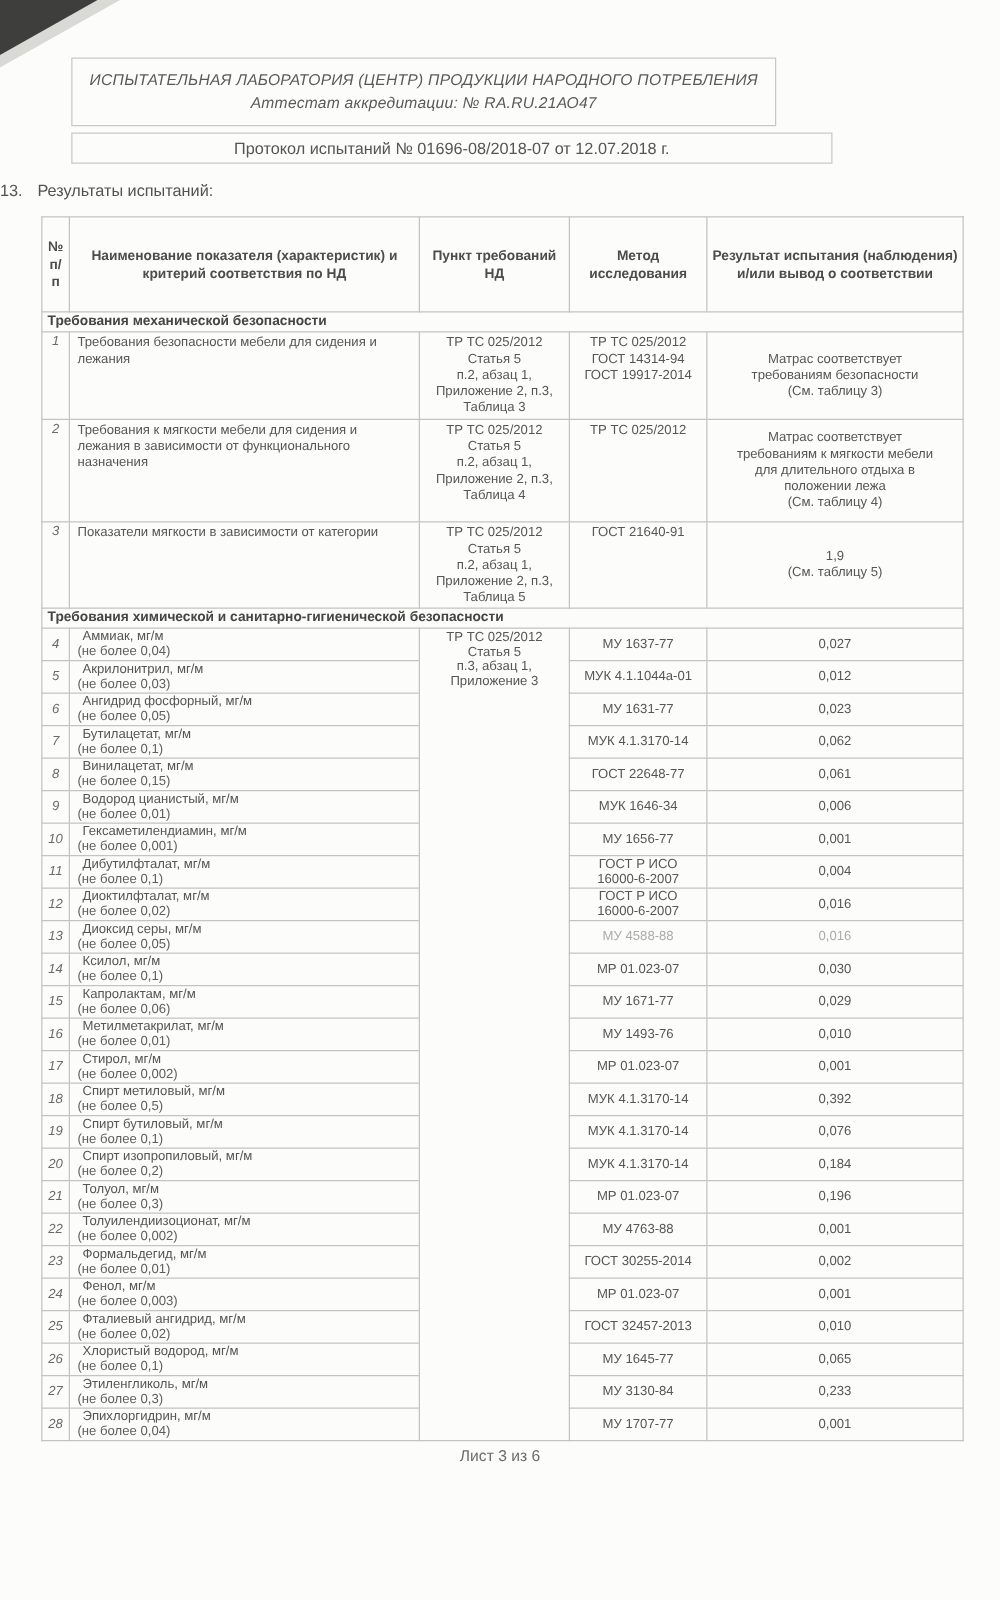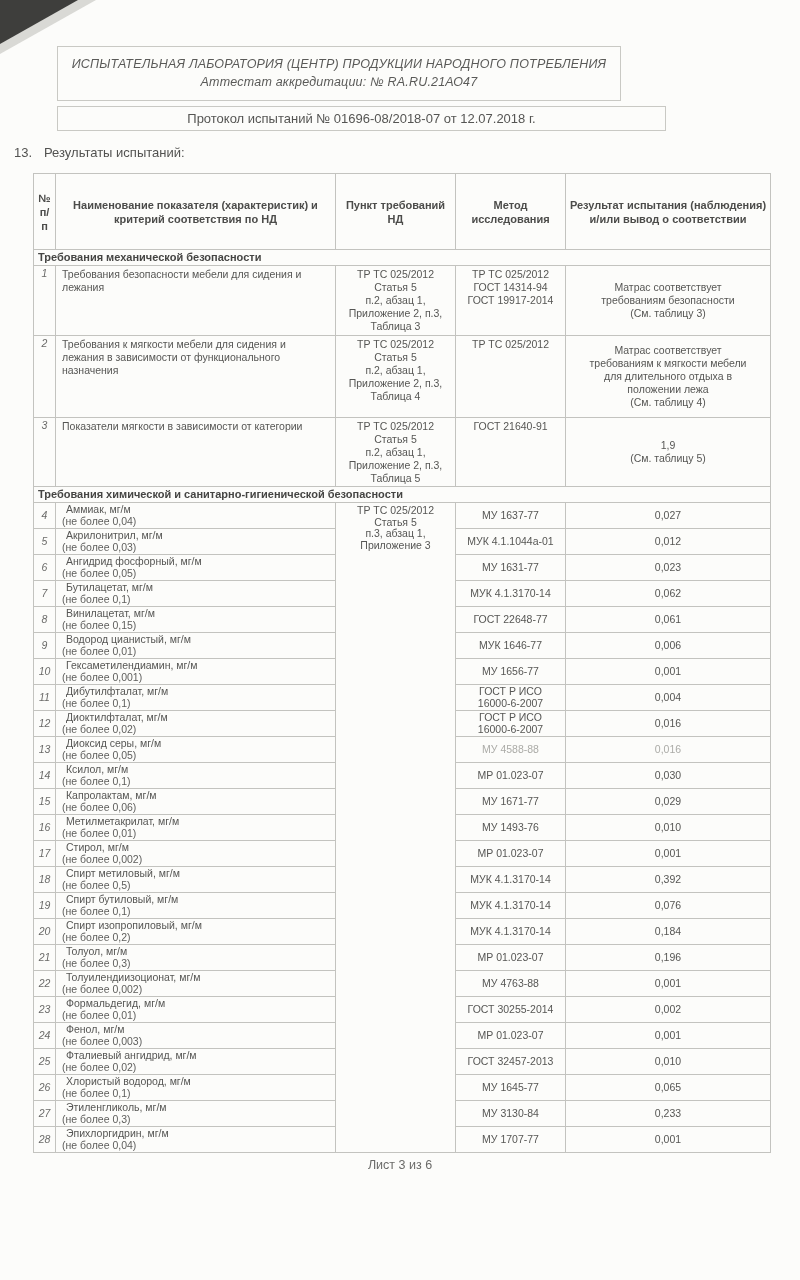--- a/index.html
+++ b/index.html
@@ -20,21 +20,21 @@
     margin:46px 0 0 57px;width:564px;box-sizing:border-box;
     border:1px solid #c9c9c4;text-align:center;font-style:italic;
     padding:8px 10px 9px;color:#5a5a58;
   }
   .lab-header .l{font-size:12.5px;line-height:18px;letter-spacing:.2px;}
   .protocol-strip{
     margin:5px 0 0 57px;width:609px;box-sizing:border-box;
     border:1px solid #c9c9c4;text-align:center;
     padding:4px 10px;font-size:13px;color:#555553;
   }
-  .results-heading{margin:14px 0 0 14px;font-size:13px;color:#525250;}
+  .results-heading{margin:14px 0 0 0;font-size:13px;color:#525250;}
   .results-heading .num{display:inline-block;width:30px;}
 
   table.results{
     margin:13px 0 0 33px;width:737px;border-collapse:collapse;table-layout:fixed;
     font-size:10.5px;color:#565654;
   }
   .results td{border:1px solid #c3c3bf;padding:1px 3px;box-sizing:border-box;}
   .results{border:1px solid #aeaeaa;}
   col.c1{width:22px}col.c2{width:280px}col.c3{width:120px}col.c4{width:110px}col.c5{width:205px}
 
@@ -202,21 +202,21 @@
         </td>
     <td class="c-method ws">ГОСТ 22648-77</td>
     <td class="c-result">0,061</td>
   </tr>
   <tr class="chem">
     <td class="num-cell">9</td>
     <td class="c-name">
           <span class="nm">Водород цианистый, мг/м</span>
           <span class="lim">(не более 0,01)</span>
         </td>
-    <td class="c-method ws">МУК 1646-77</td>
+    <td class="c-method ws">МУК 1646-34</td>
     <td class="c-result">0,006</td>
   </tr>
   <tr class="chem">
     <td class="num-cell">10</td>
     <td class="c-name">
           <span class="nm">Гексаметилендиамин, мг/м</span>
           <span class="lim">(не более 0,001)</span>
         </td>
     <td class="c-method ws">МУ 1656-77</td>
     <td class="c-result">0,001</td>

